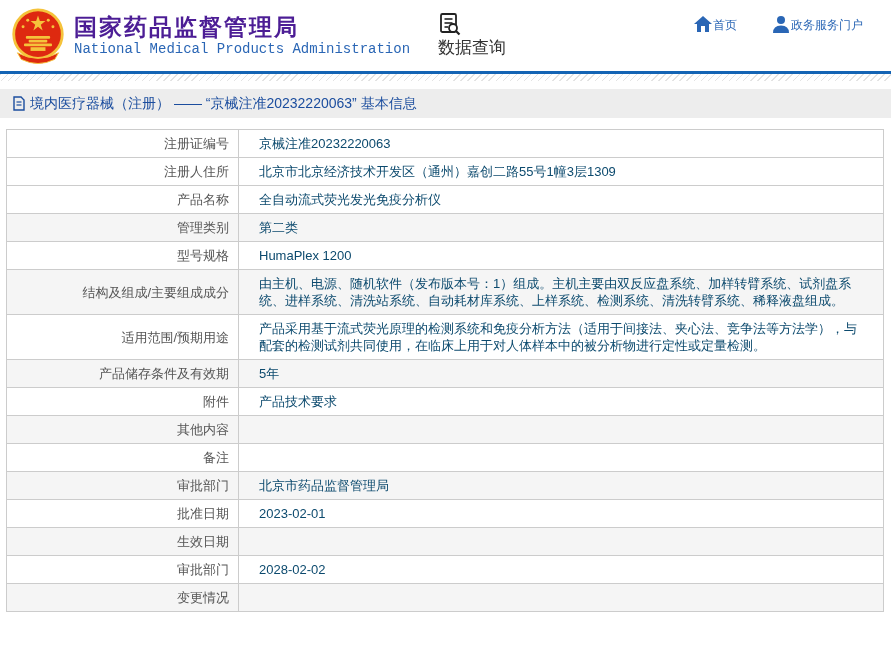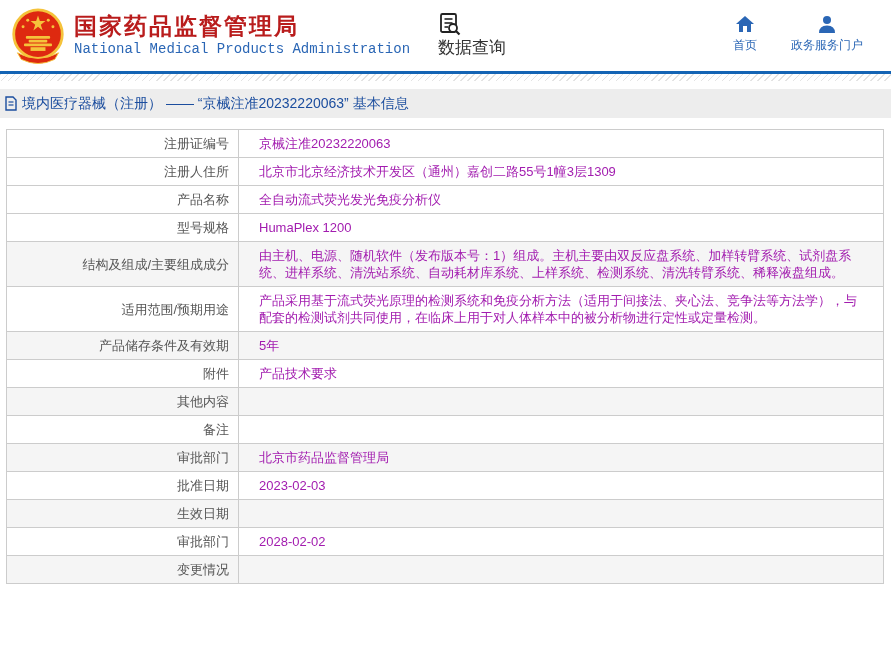--- a/index.html
+++ b/index.html
@@ -17,60 +17,60 @@
     height: 71px;
     display: flex;
     align-items: center;
     background: #fff;
     padding-left: 10px;
     position: relative;
   }
   .emblem { width: 56px; height: 56px; flex: 0 0 auto; }
   .brand-text { margin-left: 8px; }
   .agency-cn {
-    font-size: 23px; font-weight: bold; color: #b91c1c;
-    letter-spacing: 2px; line-height: 26px; font-family: Liberation Serif, serif;
+    font-size: 23px; font-weight: bold; color: #4c1d95;
+    letter-spacing: 2px; line-height: 26px;
   }
   .agency-en {
     font-size: 14px; color: #2a66b5; line-height: 15px; margin-top: 2px; font-family: Liberation Mono, monospace;
   }
   .data-query {
     display: flex; align-items: flex-start; margin-left: 28px; cursor: pointer;
     text-decoration: none;
     flex-direction: column;
   }
   .data-query .dq-icon { width: 24px; height: 24px; margin-right: 4px; }
   .data-query .dq-label { font-size: 17px; color: #333; }
 
   .header-nav {
     position: absolute; right: 28px; top: 14px;
     display: flex; gap: 34px;
   }
   .nav-item {
-    display: flex; flex-direction: column; align-items: center;
+    display: flex; flex-direction: row; align-items: center;
     text-decoration: none; cursor: pointer;
   }
   .nav-item svg { width: 20px; height: 20px; }
   .nav-item .nav-label { font-size: 12px; color: #2a66b5; margin-top: 3px; }
 
   
   .blue-bar { height: 3px; background: #1464b4; }
   .stripe-band {
     height: 7px;
     background: repeating-linear-gradient(
       135deg, #e3e3e3 0, #e3e3e3 1px, transparent 1px, transparent 5px);
   }
 
   
   .breadcrumb {
     margin-top: 8px;
     height: 29px;
     background: #ededed;
     display: flex; align-items: center;
-    padding-left: 4px;
+    padding-left: 12px;
     font-size: 14px; color: #1b4d9e;
   }
   .breadcrumb .bc-icon { width: 14px; height: 15px; margin-right: 4px; flex: 0 0 auto; }
 
   
   .info-table {
     margin: 11px 7px 0 6px;
     width: 878px;
     border-collapse: collapse;
     table-layout: fixed;
@@ -84,21 +84,21 @@
     font-weight: normal;
     height: 26px;
   }
   .info-table th {
     width: 232px;
     text-align: right;
     color: #555;
     padding-right: 9px;
     white-space: nowrap;
   }
-  .info-table td { color: #a21caf; text-align: left; }
+  .info-table td { color: #0c4a6e; text-align: left; }
   .info-table tr.alt { background: #f5f5f5; }
 </style>
 </head>
 <body>
 
 <header class="site-header">
   <svg class="emblem" viewBox="0 0 60 60">
     <circle cx="30" cy="28" r="26" fill="#de2910"></circle>
     <circle cx="30" cy="28" r="26" fill="none" stroke="#f5c33b" stroke-width="3"></circle>
     <path d="M8 48 Q30 60 52 48 L48 55 Q30 64 12 55 Z" fill="#de2910" stroke="#f5c33b" stroke-width="1"></path>
@@ -165,20 +165,24 @@
         <td>京械注准20232220063</td>
       </tr>
       <tr>
         <th>注册人住所</th>
         <td>北京市北京经济技术开发区（通州）嘉创二路55号1幢3层1309</td>
       </tr>
       <tr>
         <th>产品名称</th>
         <td>全自动流式荧光发光免疫分析仪</td>
       </tr>
+      <tr class="alt">
+        <th>管理类别</th>
+        <td>第二类</td>
+      </tr>
       <tr>
         <th>型号规格</th>
         <td>HumaPlex 1200</td>
       </tr>
       <tr class="alt">
         <th>结构及组成/主要组成成分</th>
         <td>由主机、电源、随机软件（发布版本号：1）组成。主机主要由双反应盘系统、加样转臂系统、试剂盘系统、进样系统、清洗站系统、自动耗材库系统、上样系统、检测系统、清洗转臂系统、稀释液盘组成。</td>
       </tr>
       <tr>
         <th>适用范围/预期用途</th>
@@ -199,21 +203,21 @@
       <tr>
         <th>备注</th>
         <td></td>
       </tr>
       <tr class="alt">
         <th>审批部门</th>
         <td>北京市药品监督管理局</td>
       </tr>
       <tr>
         <th>批准日期</th>
-        <td>2023-02-03</td>
+        <td>2023-02-01</td>
       </tr>
       <tr class="alt">
         <th>生效日期</th>
         <td></td>
       </tr>
       <tr>
         <th>审批部门</th>
         <td>2028-02-02</td>
       </tr>
       <tr class="alt">

